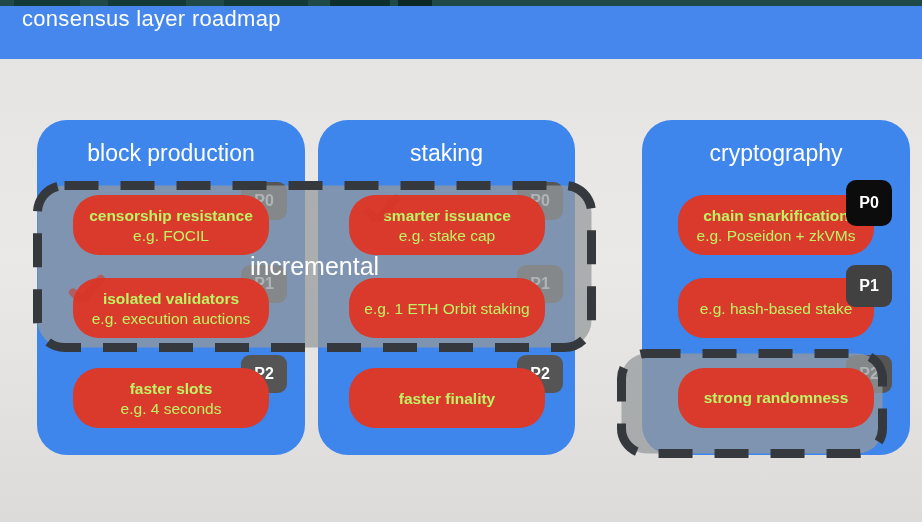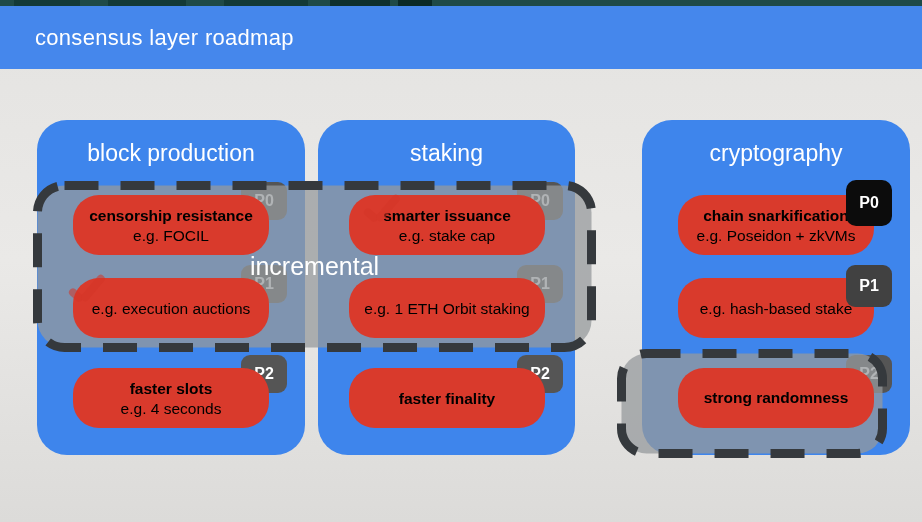--- a/index.html
+++ b/index.html
@@ -5,32 +5,32 @@
   html,body{margin:0;padding:0;background:#cfcecc;}
   .screen{position:relative;width:922px;height:522px;overflow:hidden;
     background:linear-gradient(180deg,#e4e3e1 0%,#eae9e7 50%,#dcdbd9 100%);
     font-family:"Liberation Sans",sans-serif;}
   
   .top-strip{position:absolute;left:0;top:0;width:922px;height:6px;background:#1f4a47;}
   .strip-mark{position:absolute;top:0;height:6px;background:#133a37;}
   .sm1{left:14px;width:66px}.sm2{left:108px;width:78px}.sm3{left:224px;width:84px}
   .sm4{left:330px;width:60px;background:#0e302d}.sm5{left:398px;width:34px;background:#0b2a27}
   
-  .header{position:absolute;left:0;top:6px;width:922px;height:63px;background:#4587ec;
-    display:flex;align-items:center;box-sizing:border-box;padding-left:35px;}
+  .header{position:absolute;left:0;top:6px;width:922px;height:53px;background:#4587ec;
+    display:flex;box-sizing:border-box;padding-left:22px;}
   .header .title{color:#ffffff;font-size:22px;letter-spacing:.3px;}
   
   .column{position:absolute;top:120px;height:335px;background:#3e85ec;border-radius:30px;}
   .col1{left:37px;width:268px}.col2{left:318px;width:257px}.col3{left:642px;width:268px}
   .column-title{position:absolute;top:20px;left:0;width:100%;text-align:center;color:#fff;font-size:23px;}
   
   .card{position:absolute;left:36px;width:196px;height:60px;}
   .col2 .card{left:31px}
   .card .body{position:absolute;left:0;top:0;right:0;bottom:0;background:#d93a2c;border-radius:26px;
-    display:flex;flex-direction:column;align-items:center;justify-content:center;color:#000000;z-index:1;}
+    display:flex;flex-direction:column;align-items:center;justify-content:center;color:#bef264;z-index:1;}
   .card .line1{font-weight:bold;font-size:15.5px;line-height:19px;}
   .card .line2{font-size:15.5px;line-height:19px;margin-top:1px;}
   .pos1{top:75px}.pos2{top:158px}.pos3{top:248px}
   
   .badge{position:absolute;right:-18px;top:-13px;min-width:46px;height:38px;border-radius:9px;
     background:#555;color:#fff;font-weight:bold;font-size:16px;
     display:flex;align-items:center;justify-content:center;z-index:0;box-sizing:border-box;}
   .badge.front{z-index:2;}
   .badge.black{background:#0c0c0c;height:46px;top:-15px;border-radius:10px;}
   .badge.darkgray{background:#414141;height:42px;}
@@ -70,20 +70,21 @@
     <div class="card pos1">
       <div class="badge">P0</div>
       <div class="body">
         <div class="line1">censorship resistance</div>
         <div class="line2">e.g. FOCIL</div>
       </div>
     </div>
     <div class="card pos2">
       <div class="badge">P1</div>
       <div class="body">
+        <div class="line1">isolated validators</div>
         <div class="line2">e.g. execution auctions</div>
       </div>
     </div>
     <div class="card pos3">
       <div class="badge">P2</div>
       <div class="body">
         <div class="line1">faster slots</div>
         <div class="line2">e.g. 4 seconds</div>
       </div>
     </div>

